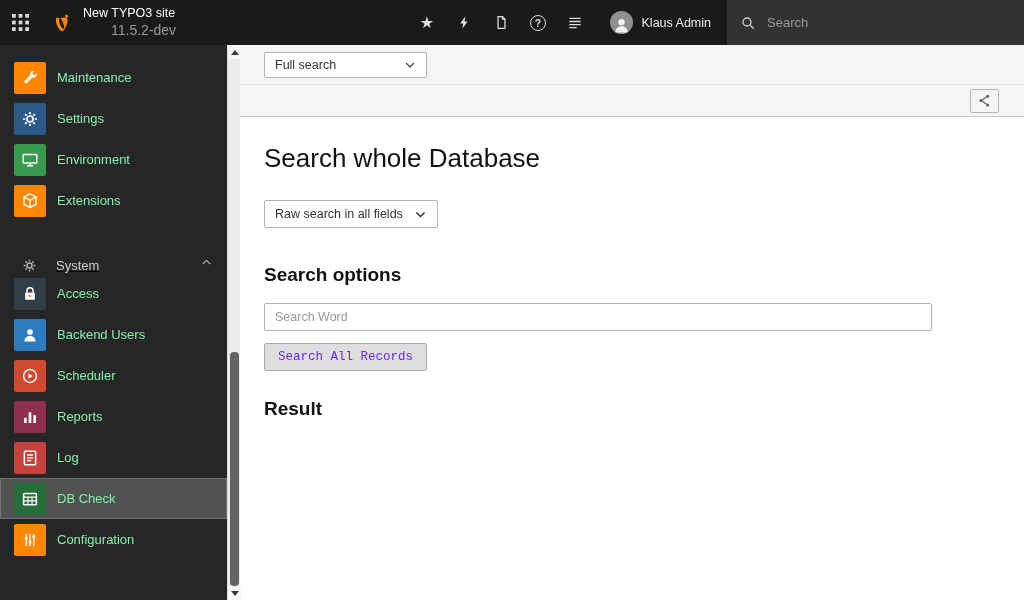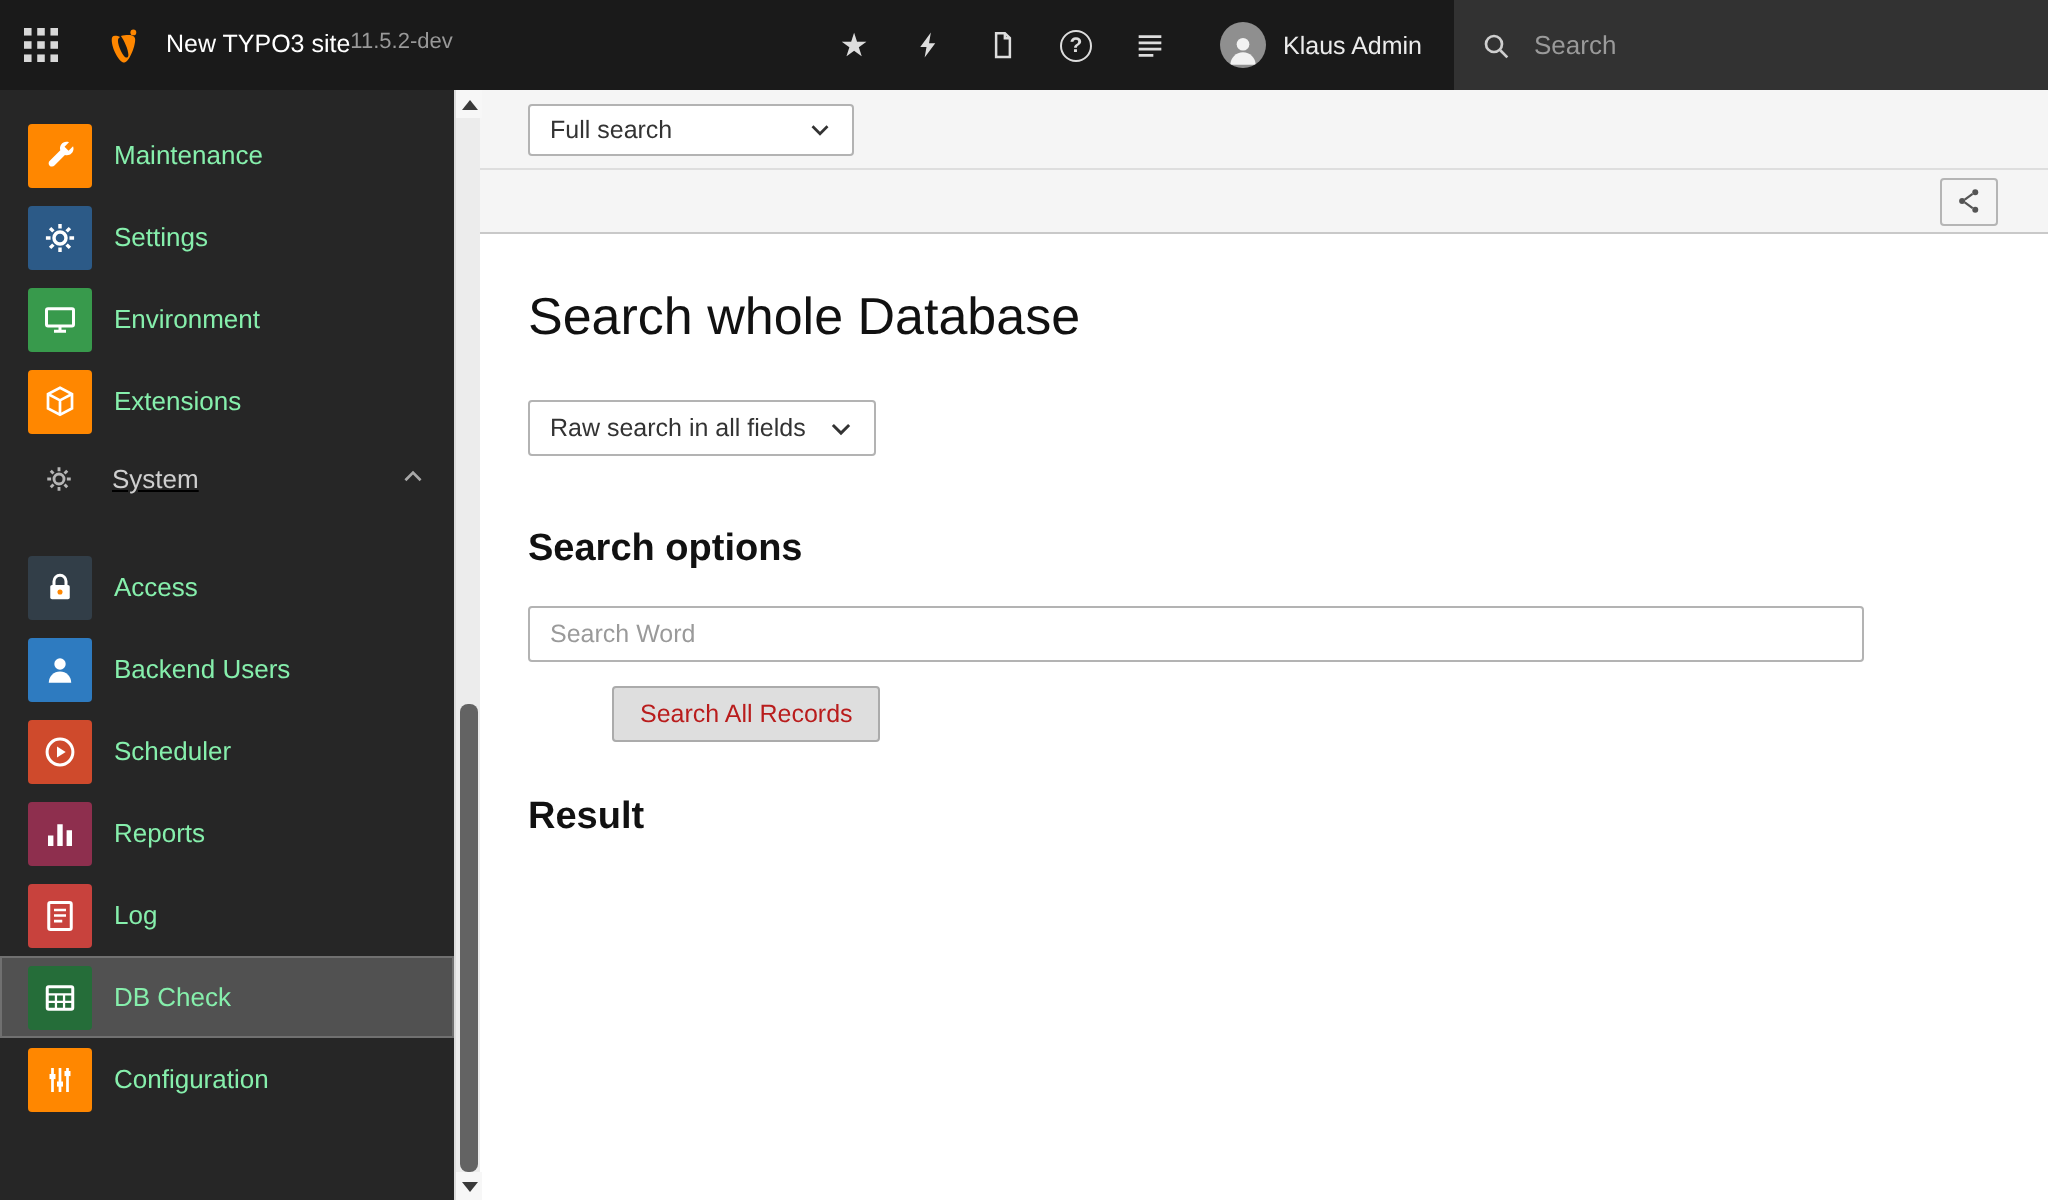--- a/index.html
+++ b/index.html
@@ -11,23 +11,23 @@
   }
 
   
   .topbar {
     position:absolute; top:0; left:0; width:1024px; height:45px;
     background:#1a1a1a; display:flex; align-items:stretch; z-index:20;
   }
   .tb-apps { width:40px; display:flex; align-items:center; justify-content:center; cursor:pointer; }
   .tb-brand { display:flex; align-items:center; gap:9px; padding:0 10px; }
   .tb-logo { width:24px; height:24px; display:flex; align-items:center; justify-content:center; }
-  .tb-titles { display:flex; flex-direction:row; justify-content:center; line-height:1.25;text-align:center; }
+  .tb-titles { display:flex; flex-direction:column; justify-content:center; line-height:1.25; }
   .site-title { color:#ffffff; font-size:12.5px; }
-  .site-version { color:#999999; font-size:11px; }
+  .site-version { color:#999999; font-size:14px;margin-left:28px; }
   .tb-icons { display:flex; margin-left:auto; }
   .tb-icon { width:37px; height:45px; display:flex; align-items:center; justify-content:center; cursor:pointer; color:#ddd; }
   .star-glyph { font-size:16px; color:#ddd; }
   .help-circle { width:16px; height:16px; border:1.5px solid #ddd; border-radius:50%; color:#ddd; font-size:10.5px; font-weight:bold; display:flex; align-items:center; justify-content:center; }
   .tb-user { display:flex; align-items:center; gap:9px; padding:0 16px; cursor:pointer; }
   .avatar { width:23px; height:23px; border-radius:50%; background:#8f8f8f; overflow:hidden; display:flex; align-items:flex-end; justify-content:center; }
   .user-name { color:#ececec; font-size:12.5px; }
   .tb-search { width:297px; background:#323232; display:flex; align-items:center; gap:9px; padding:0 13px; }
   .tb-search input {
     background:transparent; border:none; outline:none; color:#eee;
@@ -45,21 +45,21 @@
     height:41px; display:flex; align-items:center; gap:11px;
     padding:0 8px 0 13px; cursor:pointer; border:1px solid transparent;
   }
   .mm-item.active { background:#515151; border-color:#707070; }
   .mm-icon {
     width:32px; height:32px; flex:0 0 32px; border-radius:2px;
     display:flex; align-items:center; justify-content:center;
   }
   .mm-label { color:#86efac; font-size:13px; }
   .mm-section {
-    height:41px; margin-top:11px; display:flex; align-items:flex-start; gap:11px;
+    height:41px; margin-top:11px; display:flex; align-items:flex-end; gap:11px;
     padding:0 14px 0 13px; cursor:pointer;text-decoration:underline;
   }
   .mm-section-icon { width:32px; flex:0 0 32px; display:flex; align-items:center; justify-content:center; }
   .mm-section-label { color:#cfcfcf; font-size:13px; }
   .mm-section .chev { margin-left:auto; }
 
   
   .side-scroll {
     position:absolute; top:45px; left:227px; width:13px; height:555px;
     background:#ececec; border-left:1px solid #dcdcdc; z-index:11;
@@ -98,21 +98,21 @@
   .word-row { margin-top:17px; }
   .search-word {
     width:668px; height:28px; border:1px solid #b3b3b3; border-radius:2px;
     padding:0 10px; font-size:12.5px; color:#333; outline:none;
     font-family:"Liberation Sans",sans-serif; display:block;
   }
   .search-word::placeholder { color:#9a9a9a; }
   .submit-btn {
     margin-top:12px; height:28px; padding:0 13px;
     background:#dedede; border:1px solid #ababab; border-radius:2px;
-    font-size:12.5px; color:#b91c1c; cursor:pointer; font-family:Liberation Sans, sans-serif;margin-left:42px;
+    font-size:12.5px; color:#6d28d9; cursor:pointer; font-family:Liberation Mono, monospace;
   }
 </style>
 </head>
 <body>
 
 <header class="topbar">
   <div class="tb-apps">
     <svg width="17" height="17" viewBox="0 0 18 18">
         <g fill="#d8d8d8">
           <rect x="0" y="0" width="4" height="4"></rect>

